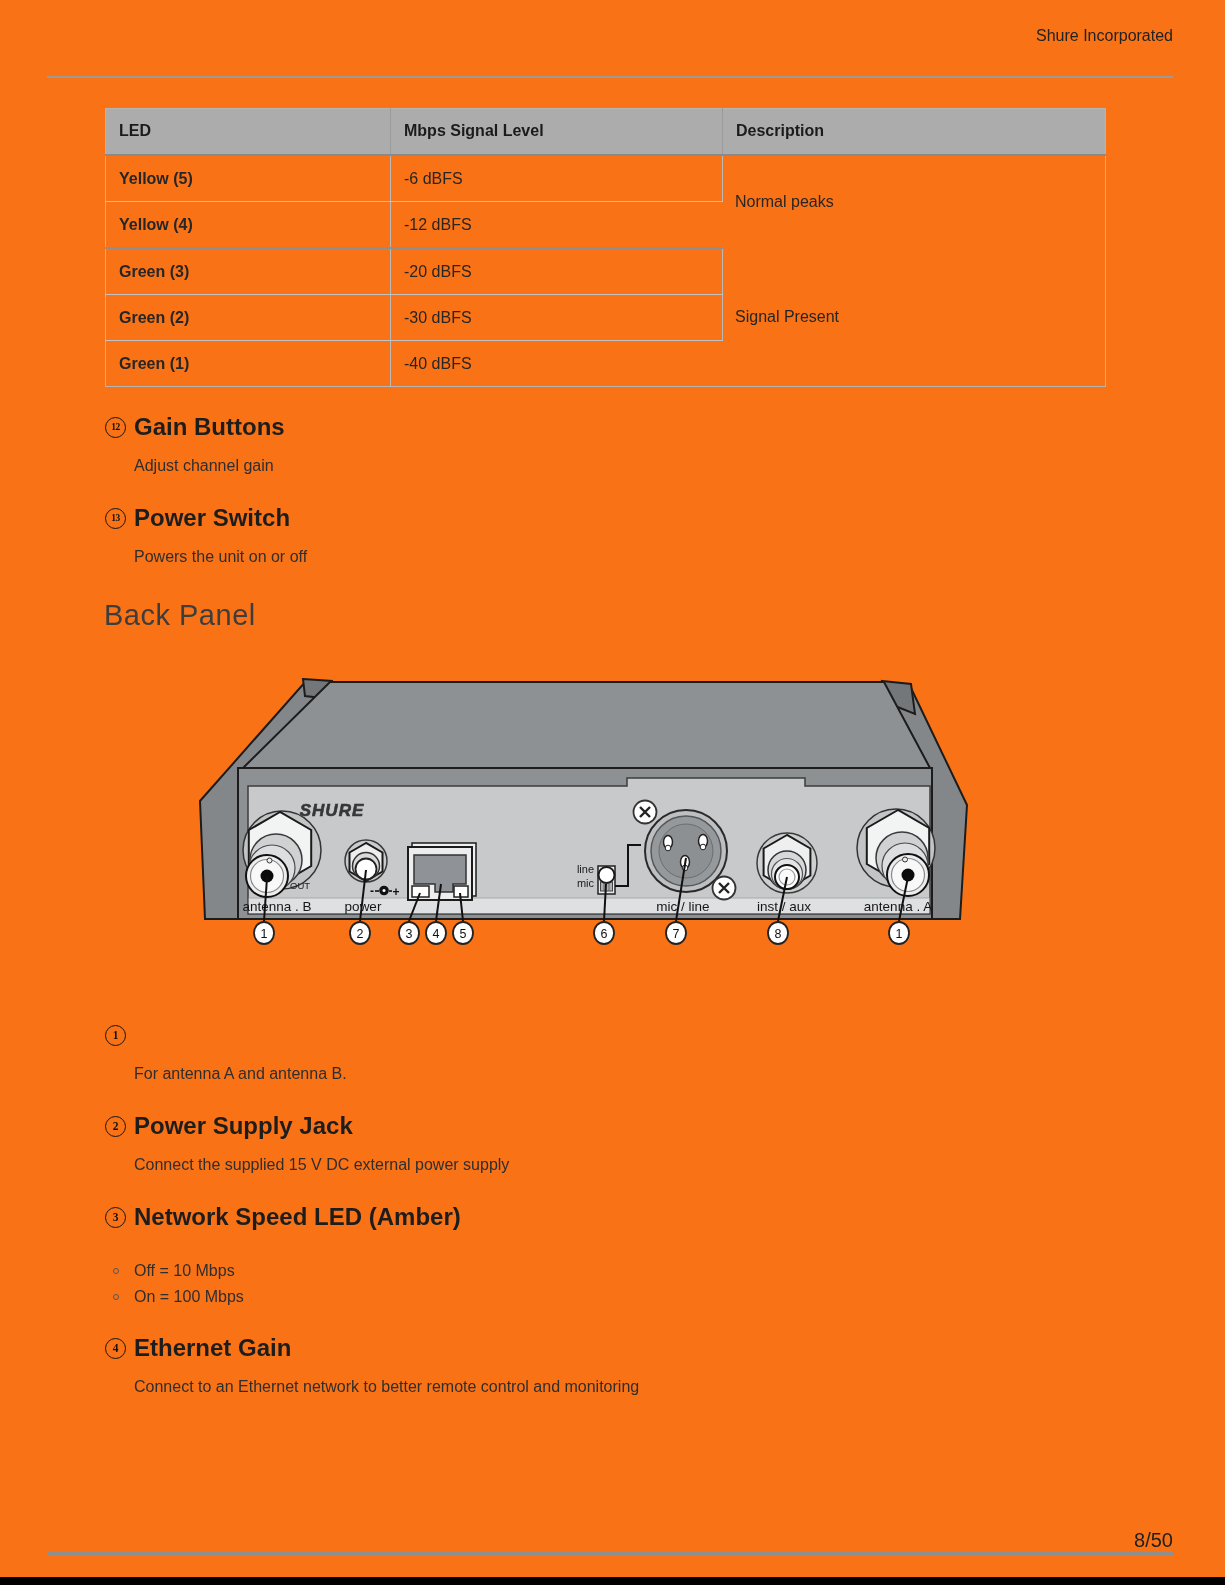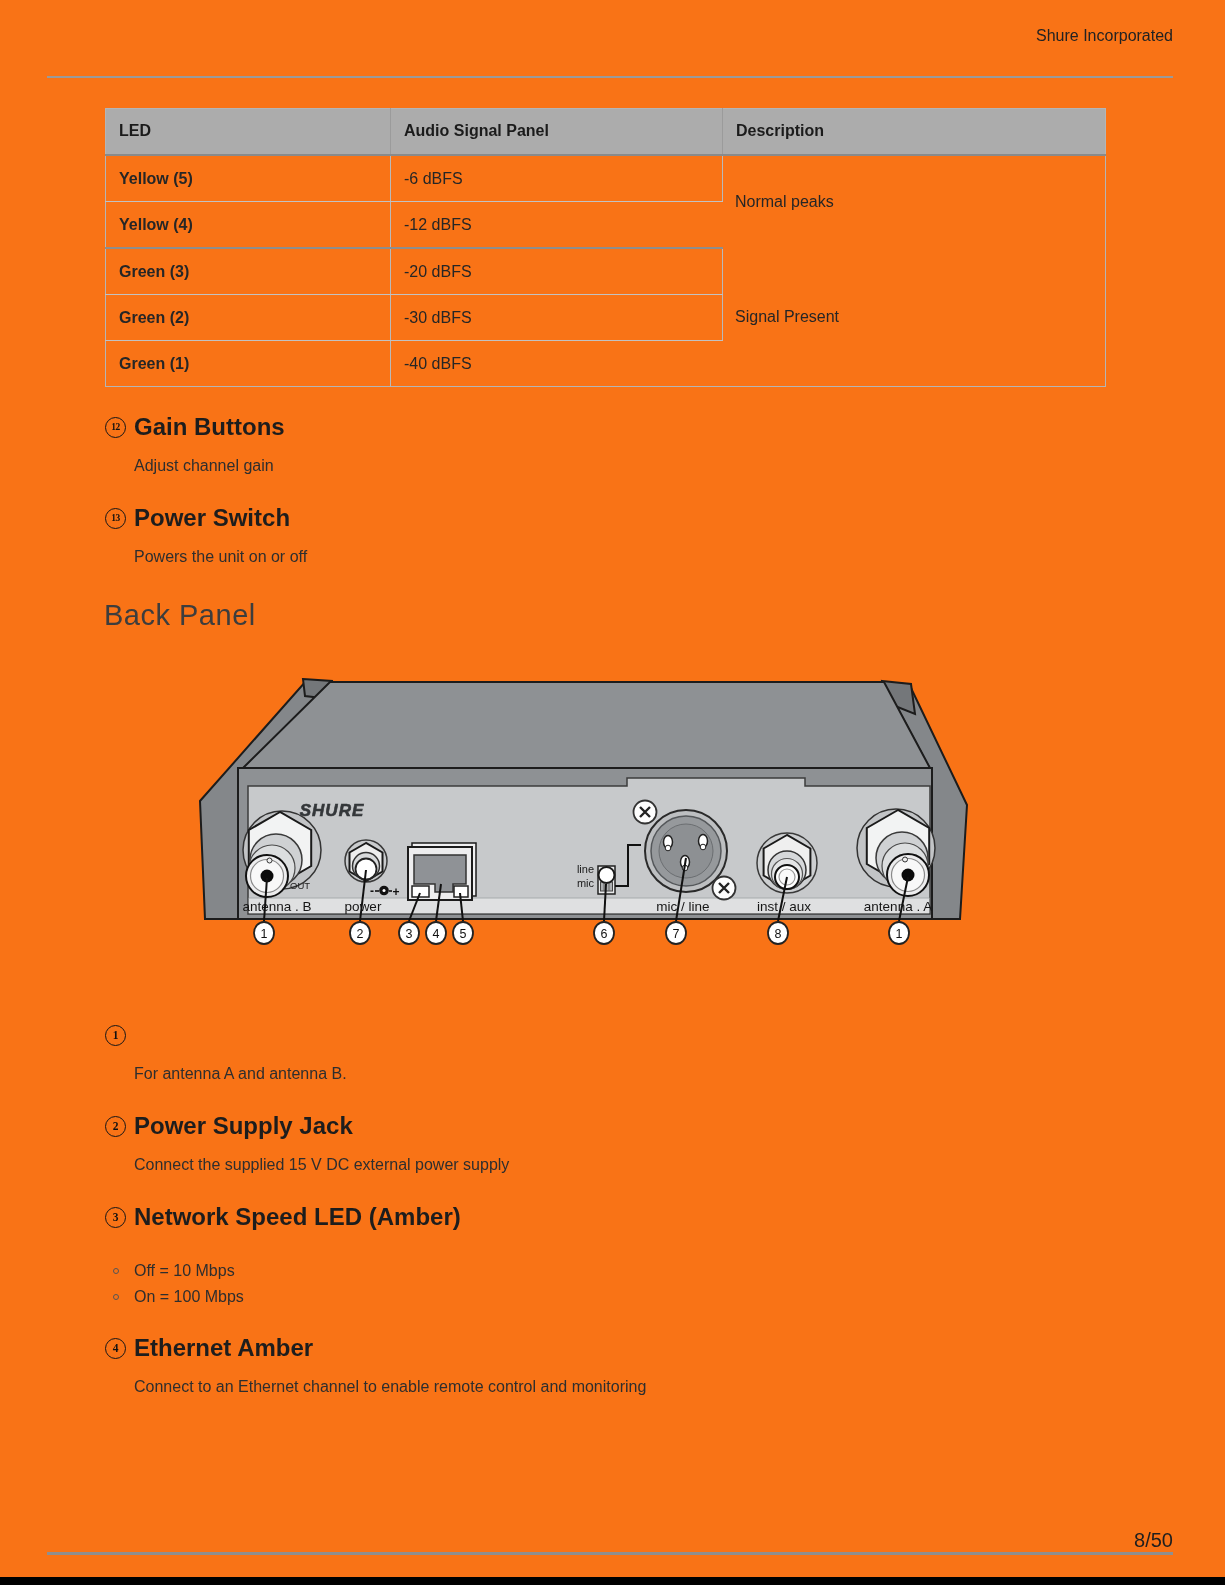--- a/index.html
+++ b/index.html
@@ -63,21 +63,21 @@
 
   <table class="abs led-table">
     <colgroup>
         <col style="width:285px">
         <col style="width:332px">
         <col style="width:383px">
       </colgroup>
     <thead>
       <tr>
         <th class="vsep">LED</th>
-        <th class="vsep">Audio Signal Panel</th>
+        <th class="vsep">Mbps Signal Level</th>
         <th>Description</th>
       </tr>
     </thead>
     <tbody>
       <tr class="light-sep">
         <td class="led">Yellow (5)</td>
         <td class="lvl lvl-r">-6 dBFS</td>
         <td class="desc" rowspan="2">Normal peaks</td>
       </tr>
       <tr class="grp-sep">
@@ -295,22 +295,22 @@
     <span class="dot"></span>
     <span class="btxt">Off = 10 Mbps</span>
   </div>
   <div class="abs bullet" style="top:1286px">
     <span class="dot"></span>
     <span class="btxt">On = 100 Mbps</span>
   </div>
 
   <div class="abs hrow" style="top:1335px">
     <span class="numcircle">4</span>
-    <span class="htxt">Ethernet Amber</span>
-  </div>
-  <div class="abs bodytxt" style="top:1376px">Connect to an Ethernet channel to enable remote control and monitoring</div>
+    <span class="htxt">Ethernet Gain</span>
+  </div>
+  <div class="abs bodytxt" style="top:1376px">Connect to an Ethernet network to better remote control and monitoring</div>
 
 
   <div class="abs ftr-page">8/50</div>
   <div class="abs rule rule-bottom"></div>
   <div class="abs bottom-bar"></div>
 
 </div>
 
 </body></html>

